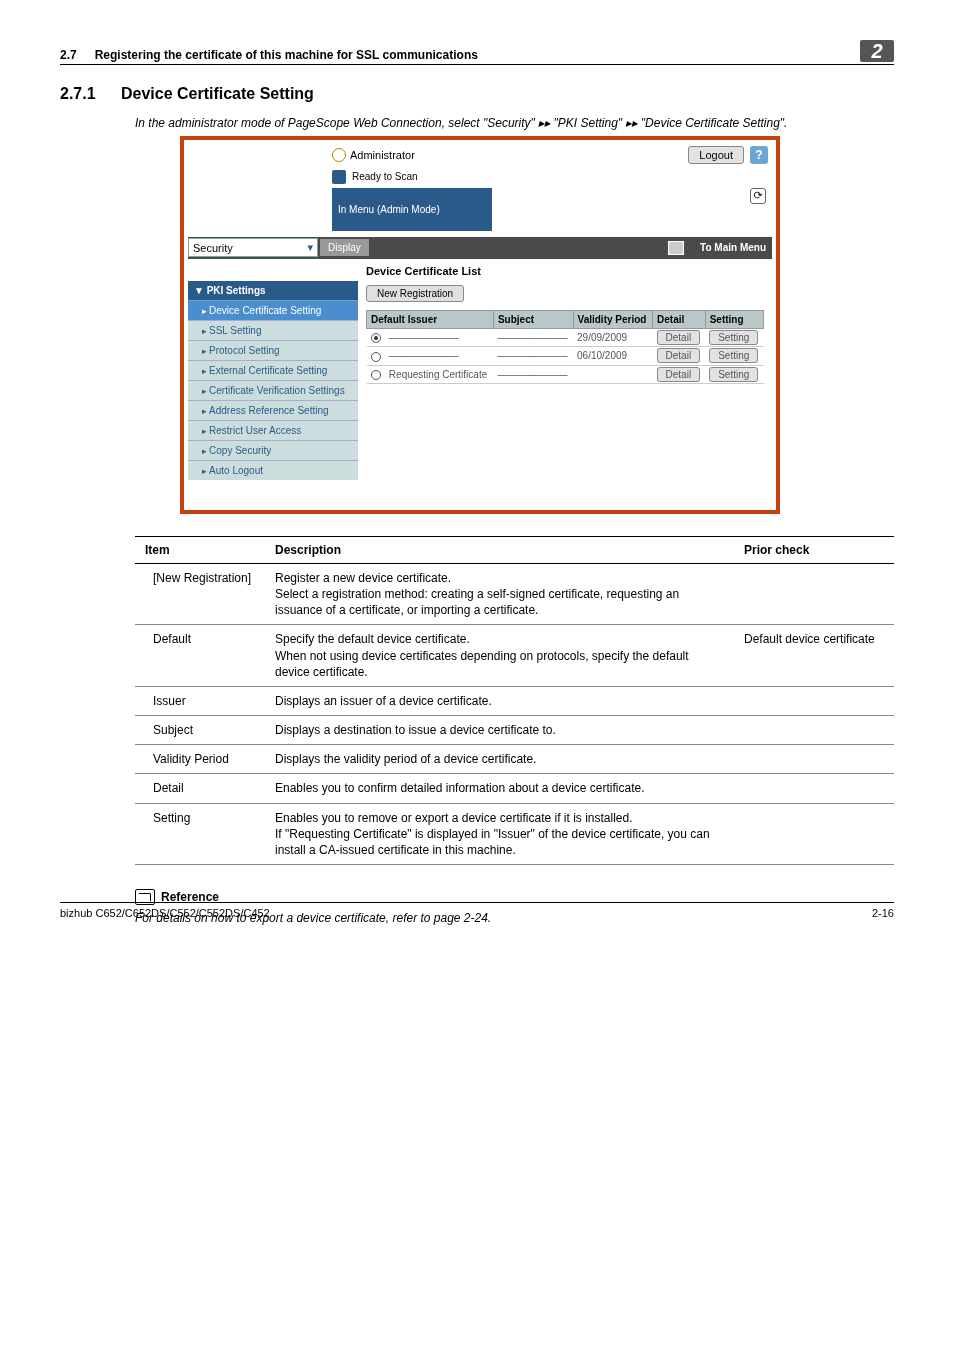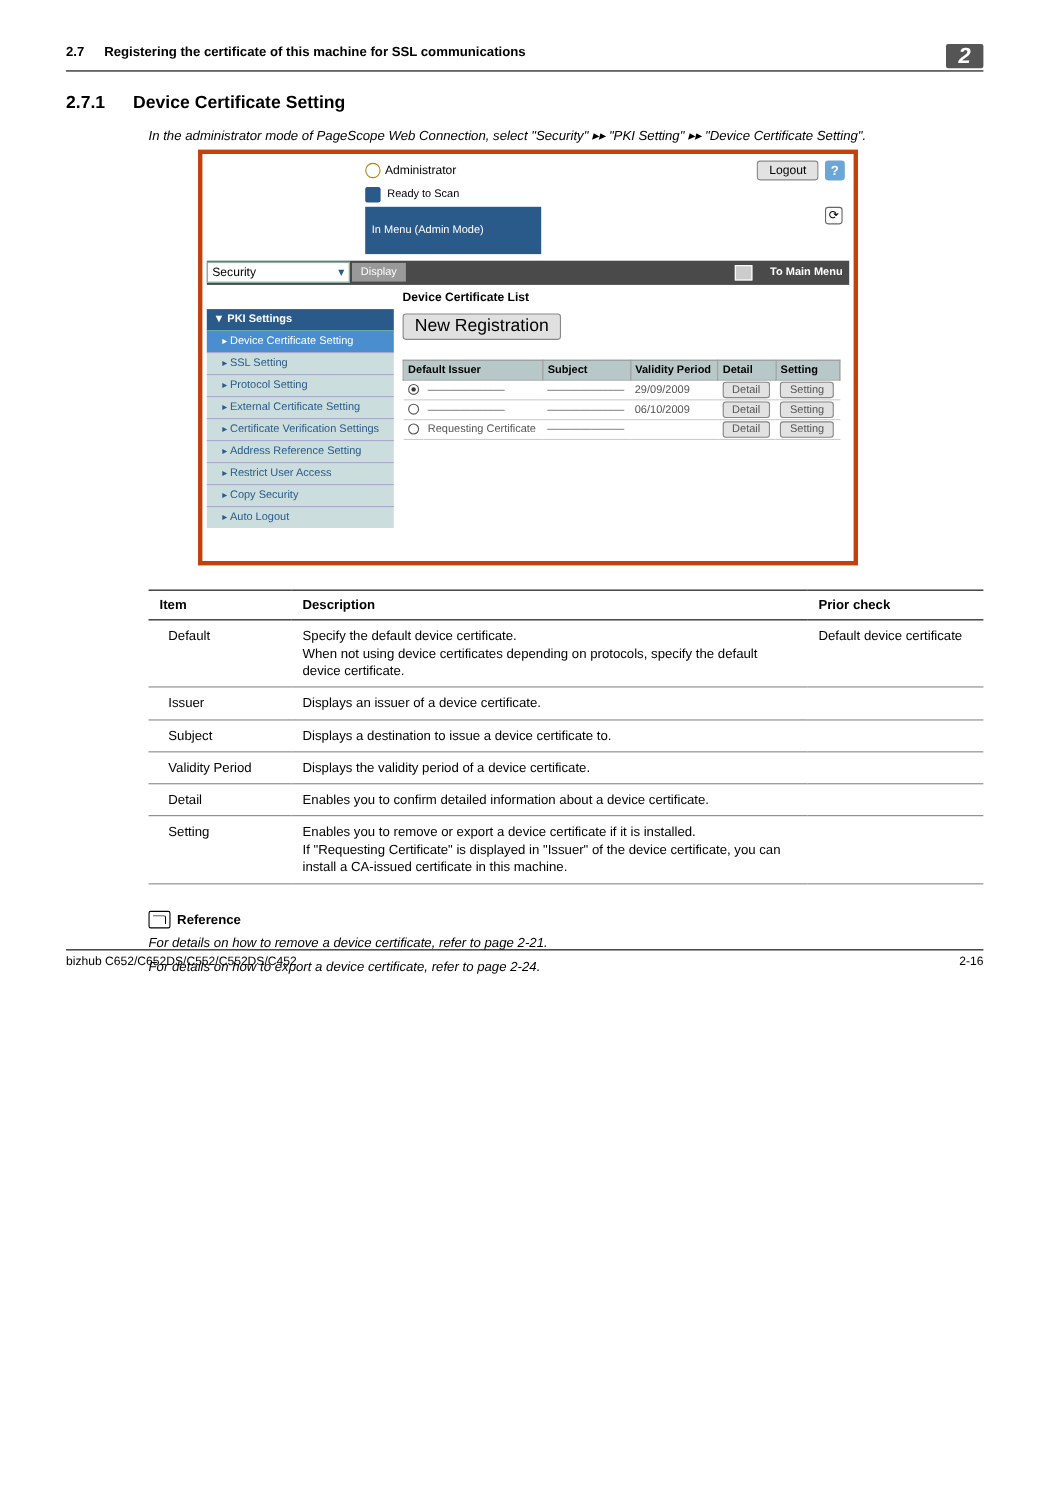--- a/index.html
+++ b/index.html
@@ -1,17 +1,17 @@
 <!DOCTYPE html>
 <html><head>
 <meta charset="utf-8">
 <style>
   * { box-sizing: border-box; margin: 0; padding: 0; }
   body { font-family: Arial, Helvetica, sans-serif; font-size: 12px; color: #000; background: #fff; width: 954px; margin: 0 auto; padding: 40px 60px 10px 60px; position: relative; }
-  .header-row { display: flex; align-items: flex-start; border-bottom: 1px solid #000; padding-bottom: 2px; margin-bottom: 20px; }
+  .header-row { display: flex; align-items: flex-end; border-bottom: 1px solid #000; padding-bottom: 2px; margin-bottom: 20px; }
   .header-num { font-weight: bold; margin-right: 18px; font-size: 12px; }
   .header-title { font-weight: bold; flex: 1; font-size: 12px; }
   .chap-badge { background: #555; color: #fff; font-weight: bold; font-style: italic; font-size: 20px; width: 34px; height: 22px; display: flex; align-items: center; justify-content: center; border-radius: 2px; }
   .section-row { margin-bottom: 12px; }
   .section-num { font-weight: bold; font-size: 16px; display: inline-block; margin-right: 22px; }
   .section-title { font-weight: bold; font-size: 16px; }
   .body-text { margin-left: 75px; margin-bottom: 4px; font-size: 12px; line-height: 1.4; font-style: italic; }
   .arrow { display: inline-block; }
   .screenshot-wrap { margin-left: 120px; margin-bottom: 22px; width: 600px; border: 4px solid #c2410c; background: #fff; padding-bottom: 30px; }
   .ss-top { display: flex; align-items: center; padding: 6px 8px; justify-content: flex-end; }
@@ -28,21 +28,21 @@
   .ss-display-btn{background:#999;color:#fff;font-size:10px;padding:3px 8px;margin-left:2px;}
   .ss-mainmenu{margin-left:auto; display:flex; align-items:center; gap:16px; color:#fff; font-size:10px; font-weight:bold; padding-right:6px;}
   .ss-mainmenu-icon{width:16px;height:14px;background:#ccc;border:1px solid #fff;}
   .ss-body { display:flex; margin: 2px 4px 0 4px;}
   .ss-sidebar { width: 170px; margin-top: 20px; }
   .ss-side-head { background:#2a5a8a; color:#fff; font-size:10px; font-weight:bold; padding:4px 6px; }
   .ss-side-sub { background:#4a8ed0; color:#fff; font-size:10px; padding:4px 6px 4px 14px; border-top:1px solid #6aa; }
   .ss-side-item { background:#cdd; color:#2a5a8a; font-size:10px; padding:4px 6px 4px 14px; border-top:1px solid #aac;}
   .ss-content { flex:1; padding:4px 8px;}
   .ss-content h4{font-size:11px;font-weight:bold;margin-bottom:8px;}
-  .ss-newreg { background:#e0e0e0;border:1px solid #888;font-size:16px;padding:2px 10px;border-radius:3px;display:inline-block;margin-bottom:18px;}
+  .ss-newreg { background:#e0e0e0;border:1px solid #888;font-size:10px;padding:2px 10px;border-radius:3px;display:inline-block;margin-bottom:8px;}
   .ss-table { width:100%; border-collapse:collapse; font-size:10px;}
   .ss-table th { background:#b8c8c8; font-weight:bold; text-align:left; padding:3px 4px; border:1px solid #999;}
   .ss-table td { padding:3px 4px; border-bottom:1px solid #ccc; color:#555;}
   .ss-tbl-btn { background:#e2e2e2;border:1px solid #888;font-size:10px;padding:1px 8px;border-radius:3px;}
   .ss-okcancel { text-align:right; margin-top:14px;}
   .desc-table-wrap { margin-left: 75px; margin-bottom: 24px; }
   .desc-table { width: 100%; border-collapse: collapse; font-size: 12px; }
   .desc-table th { text-align: left; border-top: 1px solid #000; border-bottom: 1px solid #000; padding: 6px 10px; font-weight: bold; }
   .desc-table td { border-bottom: 1px solid #888; padding: 6px 10px; vertical-align: top; line-height: 1.35; }
   .desc-table td.c1 { width: 130px; padding-left: 18px; }
@@ -171,20 +171,26 @@
   <table class="desc-table">
     <thead>
       <tr>
         <th class="c1">Item</th>
         <th>Description</th>
         <th class="c3">Prior check</th>
       </tr>
     </thead>
     <tbody id="desc-body">
         <tr>
+          <td class="c1">[New Registration]</td>
+          <td style="white-space: pre-line;">Register a new device certificate.
+Select a registration method: creating a self-signed certificate, requesting an issuance of a certificate, or importing a certificate.</td>
+          <td class="c3" style="white-space: pre-line;"></td>
+        </tr>
+        <tr>
           <td class="c1">Default</td>
           <td style="white-space: pre-line;">Specify the default device certificate.
 When not using device certificates depending on protocols, specify the default device certificate.</td>
           <td class="c3" style="white-space: pre-line;">Default device certificate</td>
         </tr>
         <tr>
           <td class="c1">Issuer</td>
           <td style="white-space: pre-line;">Displays an issuer of a device certificate.</td>
           <td class="c3" style="white-space: pre-line;"></td>
         </tr>
@@ -211,20 +217,19 @@
         </tr>
       </tbody>
   </table>
 </div>
 
 <div class="ref-block">
   <div class="ref-head">
     <span class="ref-icon"></span>
     <span class="ref-title">Reference</span>
   </div>
-  <p class="ref-line">For details on how to remove a device certificate, refer to page 2-21.</p>
   <p class="ref-line">For details on how to export a device certificate, refer to page 2-24.</p>
 </div>
 
 <div class="footer">
   <span>bizhub C652/C652DS/C552/C552DS/C452</span>
   <span>2-16</span>
 </div>
 
 </body></html>

